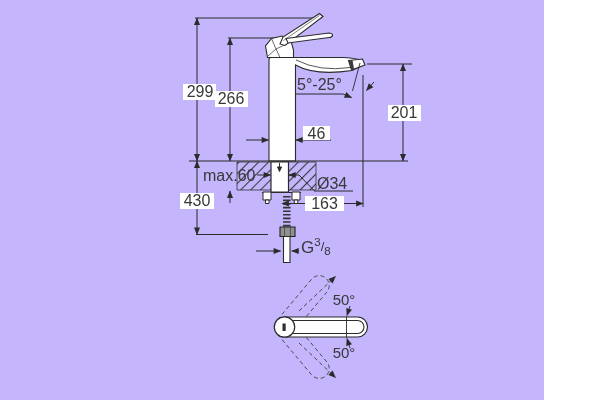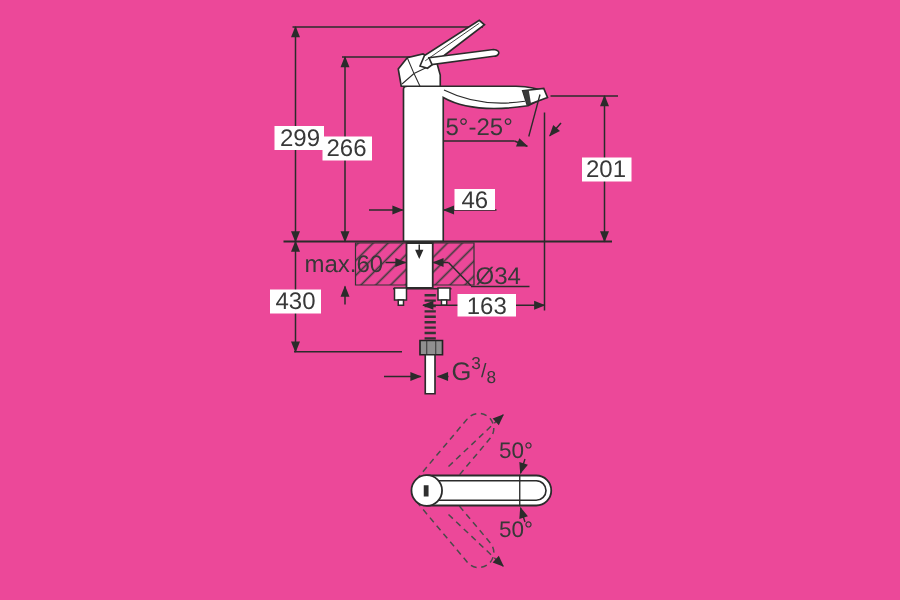--- a/index.html
+++ b/index.html
@@ -1,16 +1,16 @@
 <!DOCTYPE html>
 <html><head>
 <meta charset="utf-8">
 <style>
   html,body{margin:0;padding:0;background:#fff;width:600px;height:400px;overflow:hidden;}
-  #stage{position:relative;width:600px;height:400px;background:#ec4899;}
+  #stage{position:relative;width:544px;height:400px;background:#c4b5fd;}
   svg{position:absolute;left:0;top:0;}
   text{font-family:"Liberation Sans","DejaVu Sans",sans-serif;fill:#383838;}
   .dim{font-size:16px;}
   .small{font-size:15px;}
   .lbl-bg{fill:#ffffff;stroke:none;}
   line,path,rect,circle,polyline{vector-effect:non-scaling-stroke;}
 </style>
 </head>
 <body>
 

